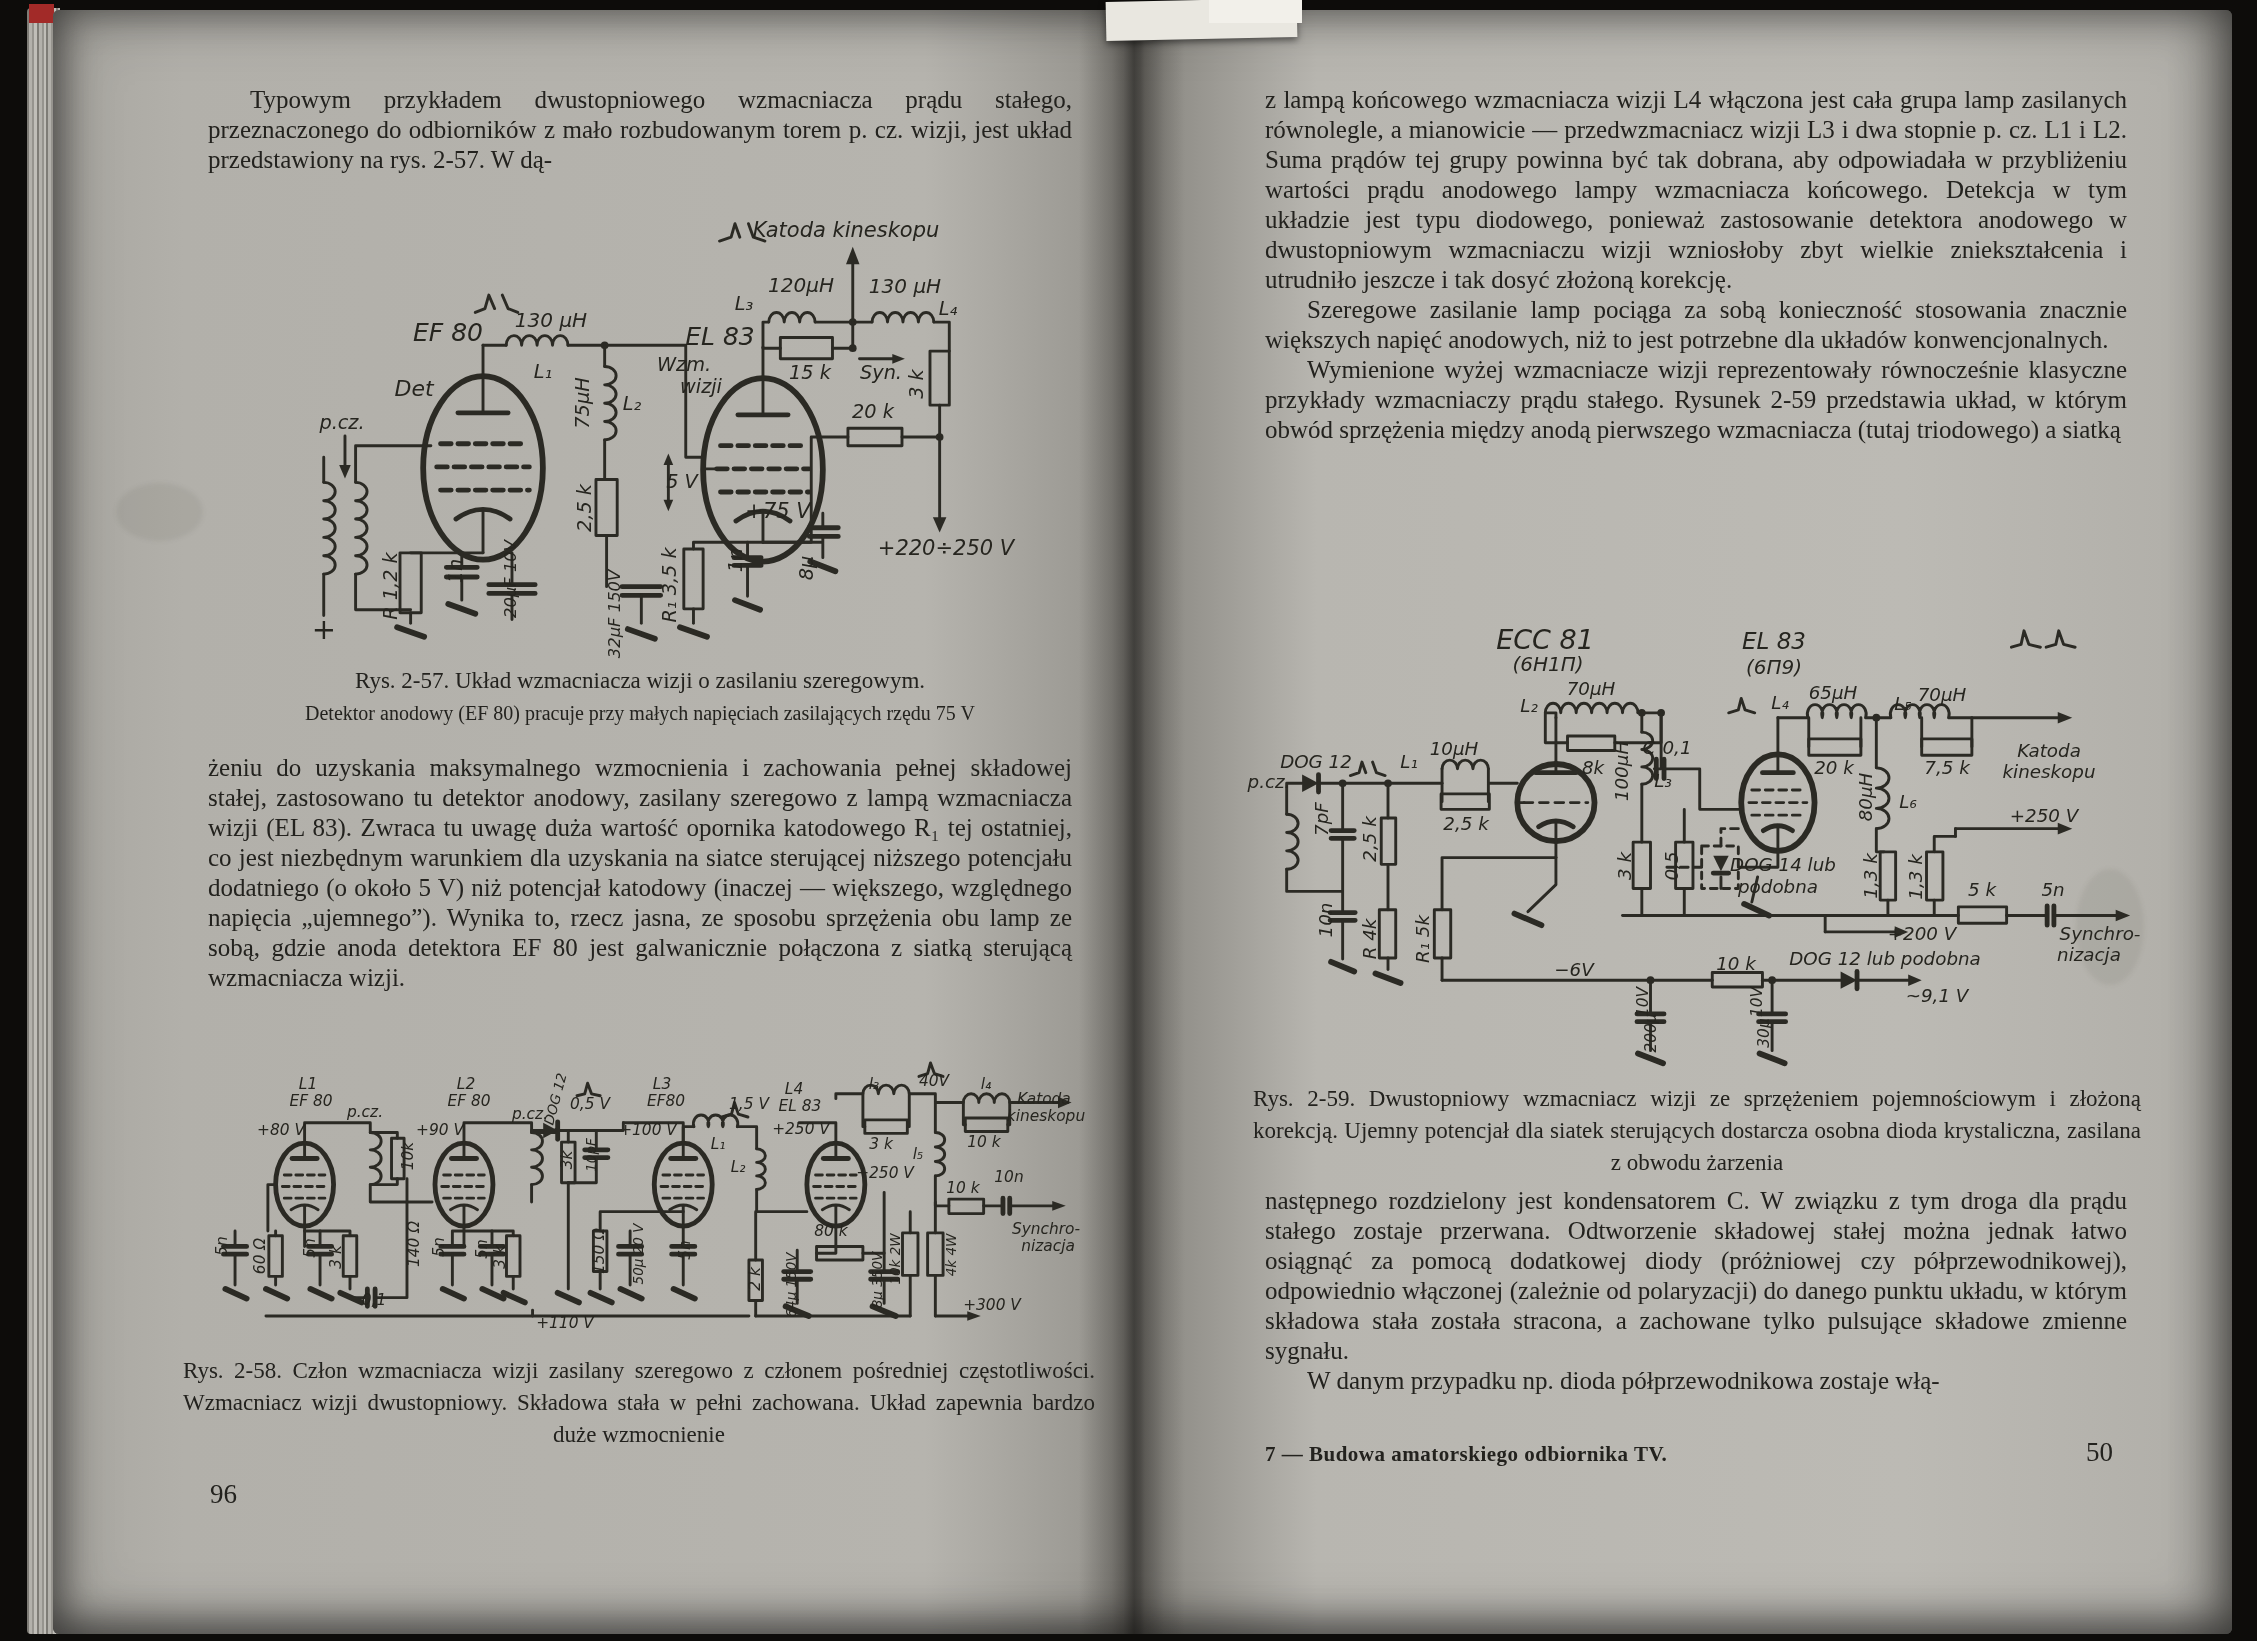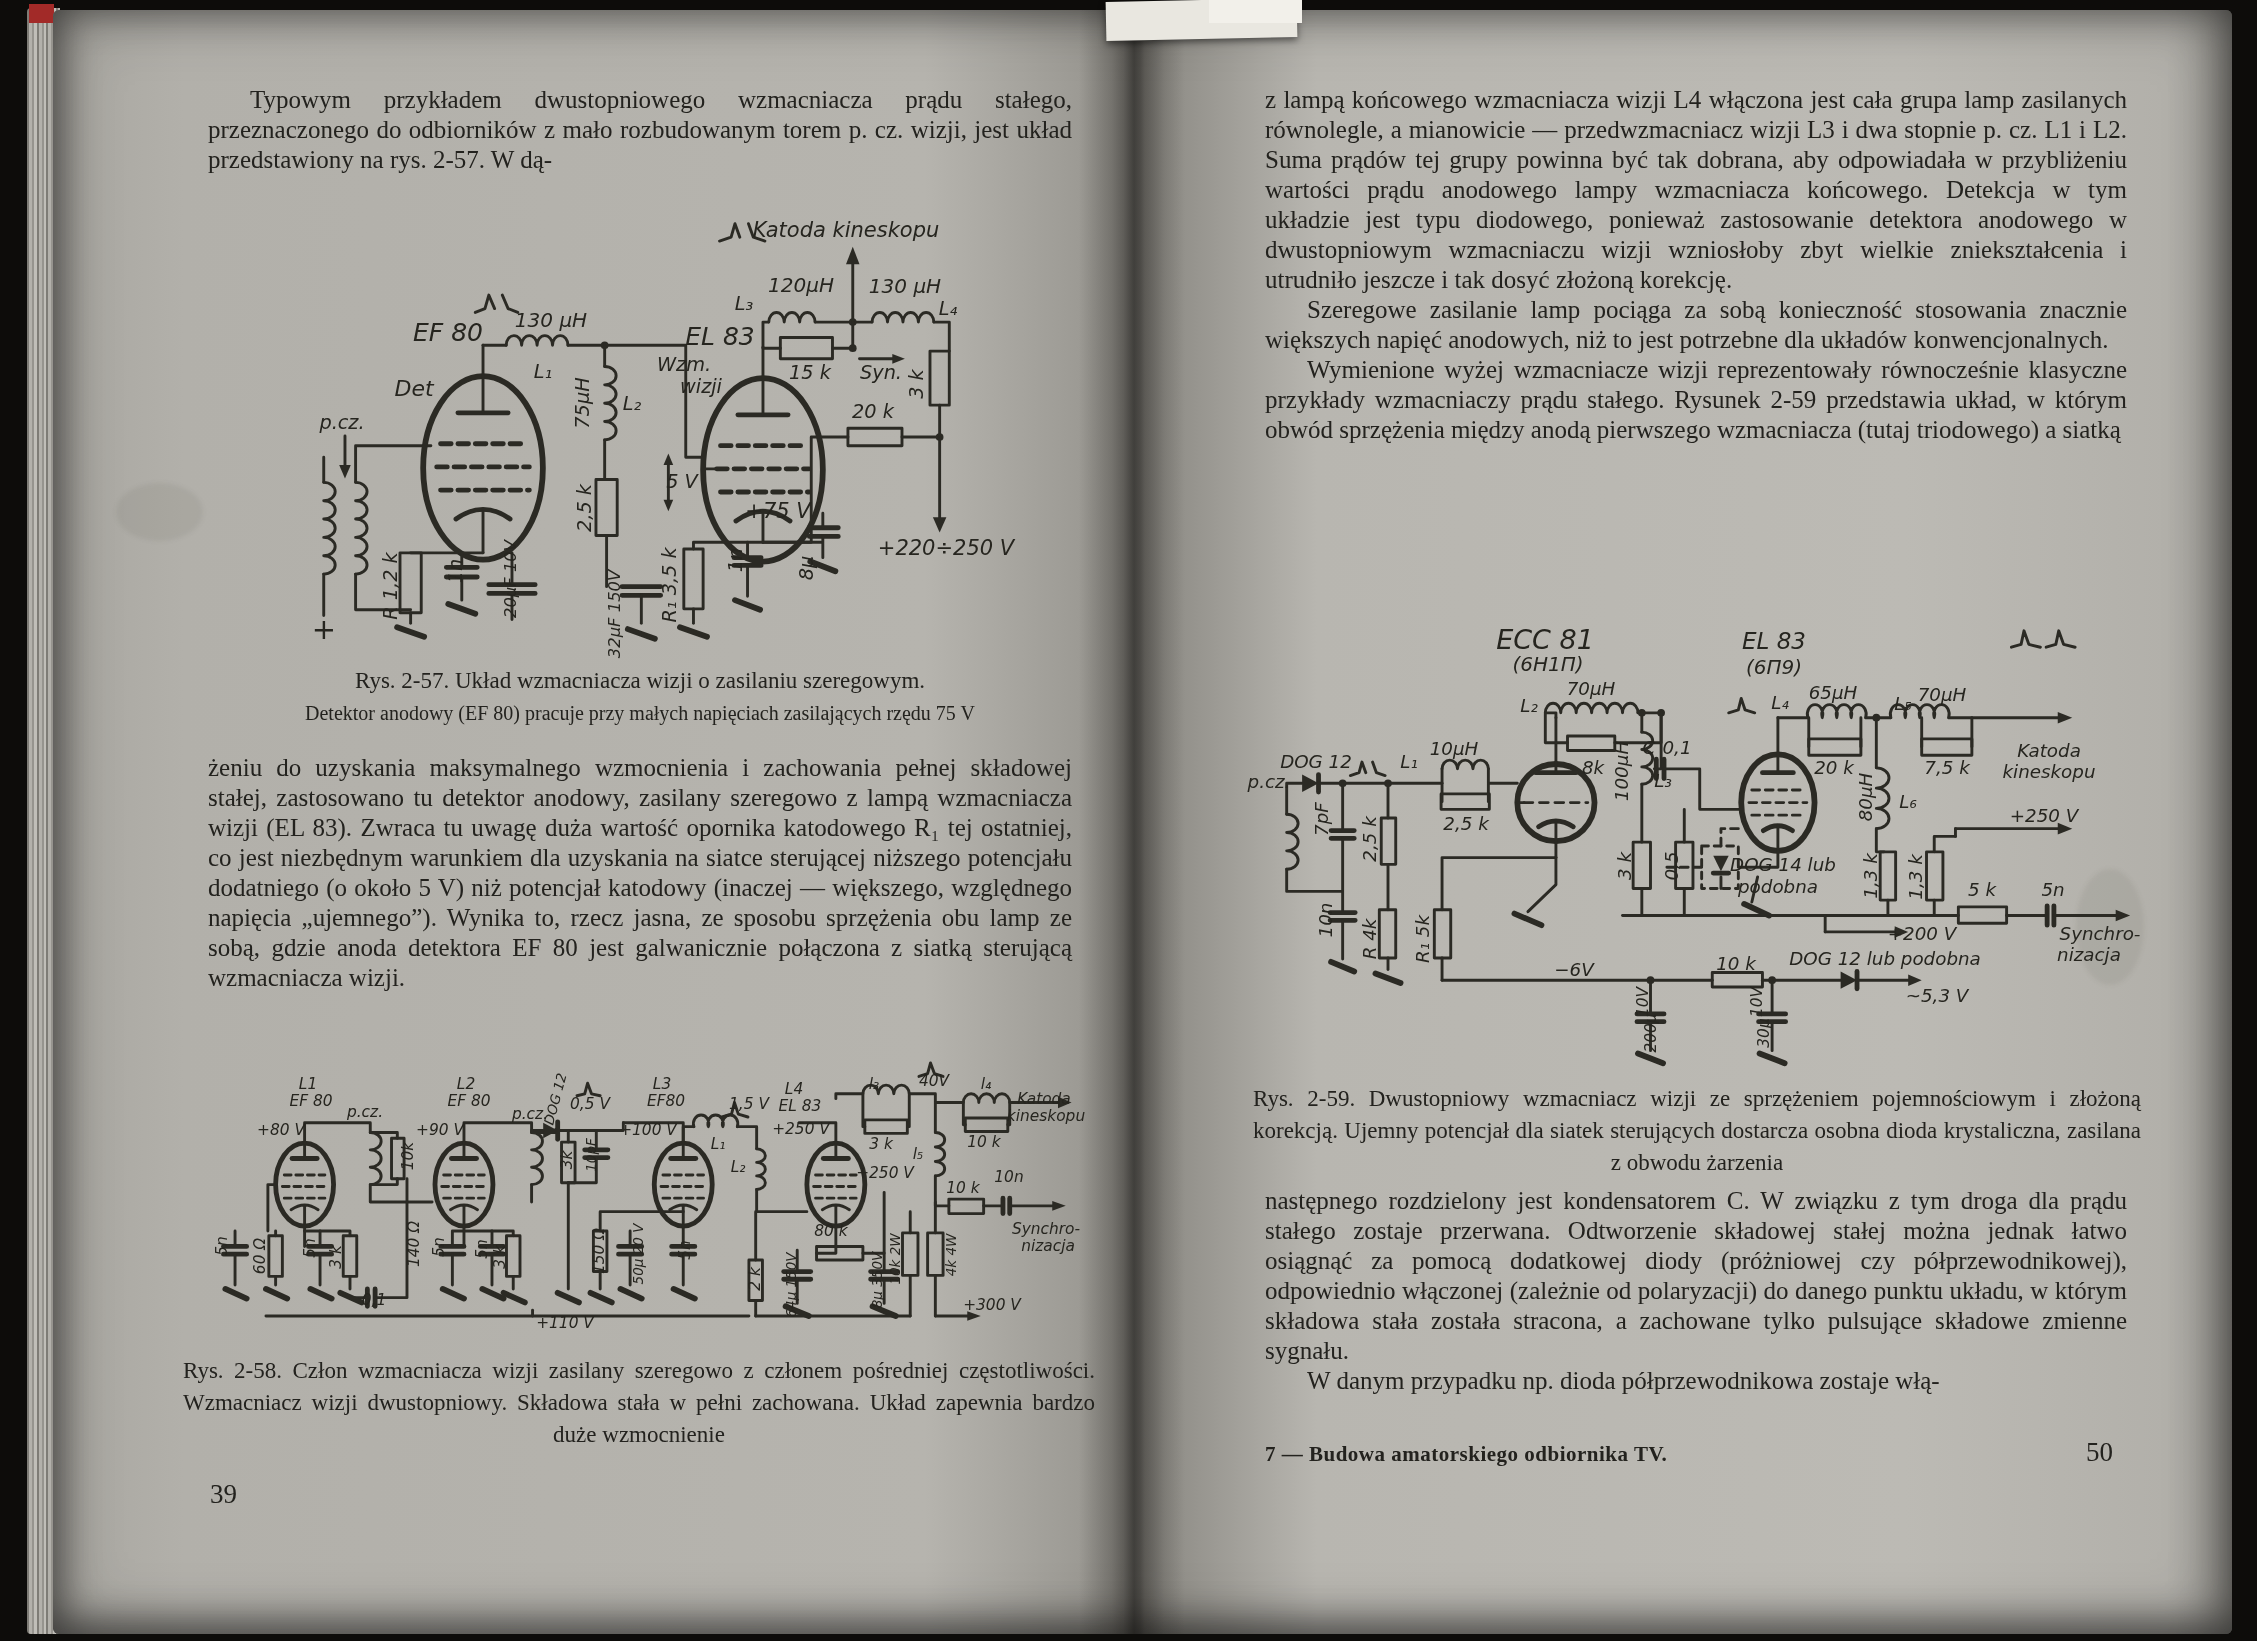--- a/index.html
+++ b/index.html
@@ -343,21 +343,21 @@
       <span class="fig-label" style="left: 755px; top: 131px; transform: translate(-50%, -50%) rotate(0deg);">10 k</span>
       <span class="fig-label" style="left: 801px; top: 120px; transform: translate(-50%, -50%) rotate(0deg);">10n</span>
       <span class="fig-label" style="left: 838px; top: 172px; transform: translate(-50%, -50%) rotate(0deg);">Synchro-</span>
       <span class="fig-label" style="left: 840px; top: 189px; transform: translate(-50%, -50%) rotate(0deg);">nizacja</span>
       <span class="fig-label" style="left: 743px; top: 198px; transform: translate(-50%, -50%) rotate(-90deg); font-size: 13.5px;">4k 4W</span>
       <span class="fig-label" style="left: 784px; top: 248px; transform: translate(-50%, -50%) rotate(0deg);">+300 V</span>
     </div>
 
   <div class="caption cap-just" style="left:183px;top:1355px;width:912px;font-size:23px;line-height:32px;">Rys. 2-58. Człon wzmacniacza wizji zasilany szeregowo z członem pośredniej częstotliwości. Wzmacniacz wizji dwustopniowy. Składowa stała w pełni zachowana. Układ zapewnia bardzo duże wzmocnienie</div>
 
-  <div class="pagenum" style="left:210px;top:1479px;">39</div>
+  <div class="pagenum" style="left:210px;top:1479px;">96</div>
 
   <div class="para" style="left:1265px;top:85px;width:862px;">
     <p>z lampą końcowego wzmacniacza wizji L4 włączona jest cała grupa lamp zasilanych równolegle, a mianowicie — przedwzmacniacz wizji L3 i dwa stopnie p. cz. L1 i L2. Suma prądów tej grupy powinna być tak dobrana, aby odpowiadała w przybliżeniu wartości prądu anodowego lampy wzmacniacza końcowego. Detekcja w tym układzie jest typu diodowego, ponieważ zastosowanie detektora anodowego w dwustopniowym wzmacniaczu wizji wzniosłoby zbyt wielkie zniekształcenia i utrudniło jeszcze i tak dosyć złożoną korekcję.</p>
     <p class="ind">Szeregowe zasilanie lamp pociąga za sobą konieczność stosowania znacznie większych napięć anodowych, niż to jest potrzebne dla układów konwencjonalnych.</p>
     <p class="ind">Wymienione wyżej wzmacniacze wizji reprezentowały równocześnie klasyczne przykłady wzmacniaczy prądu stałego. Rysunek 2-59 przedstawia układ, w którym obwód sprzężenia między anodą pierwszego wzmacniacza (tutaj triodowego) a siatką</p>
   </div>
 
   <div class="fig" id="fig59" style="left:1246px;top:626px;width:975px;height:442px;">
     <svg width="975" height="442" viewBox="0 0 1010 458">
 
@@ -524,21 +524,21 @@
       <span class="fig-label" style="left: 532px; top: 260px; transform: translate(-50%, -50%) rotate(0deg);">podobna</span>
       <span class="fig-label" style="left: 624px; top: 250px; transform: translate(-50%, -50%) rotate(-90deg);">1,3 k</span>
       <span class="fig-label" style="left: 669px; top: 251px; transform: translate(-50%, -50%) rotate(-90deg);">1,3 k</span>
       <span class="fig-label" style="left: 736px; top: 263px; transform: translate(-50%, -50%) rotate(0deg);">5 k</span>
       <span class="fig-label" style="left: 807px; top: 263px; transform: translate(-50%, -50%) rotate(0deg);">5n</span>
       <span class="fig-label" style="left: 854px; top: 307px; transform: translate(-50%, -50%) rotate(0deg);">Synchro-</span>
       <span class="fig-label" style="left: 843px; top: 328px; transform: translate(-50%, -50%) rotate(0deg);">nizacja</span>
       <span class="fig-label" style="left: 676px; top: 307px; transform: translate(-50%, -50%) rotate(0deg);">+200 V</span>
       <span class="fig-label" style="left: 490px; top: 337px; transform: translate(-50%, -50%) rotate(0deg);">10 k</span>
       <span class="fig-label" style="left: 639px; top: 332px; transform: translate(-50%, -50%) rotate(0deg);">DOG 12 lub podobna</span>
-      <span class="fig-label" style="left: 691px; top: 369px; transform: translate(-50%, -50%) rotate(0deg);">~5,3 V</span>
+      <span class="fig-label" style="left: 691px; top: 369px; transform: translate(-50%, -50%) rotate(0deg);">~9,1 V</span>
     </div>
 
   <div class="caption cap-just" style="left:1253px;top:1083px;width:888px;font-size:23px;line-height:32px;">Rys. 2-59. Dwustopniowy wzmacniacz wizji ze sprzężeniem pojemnościowym i złożoną korekcją. Ujemny potencjał dla siatek sterujących dostarcza osobna dioda krystaliczna, zasilana z obwodu żarzenia</div>
 
   <div class="para" style="left:1265px;top:1186px;width:862px;">
     <p>następnego rozdzielony jest kondensatorem C. W związku z tym droga dla prądu stałego zostaje przerwana. Odtworzenie składowej stałej można jednak łatwo osiągnąć za pomocą dodatkowej diody (próżniowej czy półprzewodnikowej), odpowiednio włączonej (zależnie od polaryzacji) do danego punktu układu, w którym składowa stała została stracona, a zachowane tylko pulsujące składowe zmienne sygnału.</p>
     <p class="ind">W danym przypadku np. dioda półprzewodnikowa zostaje włą-</p>
   </div>
 
   <div class="footerline" style="left:1265px;top:1442px;">7 — Budowa amatorskiego odbiornika TV.</div>

